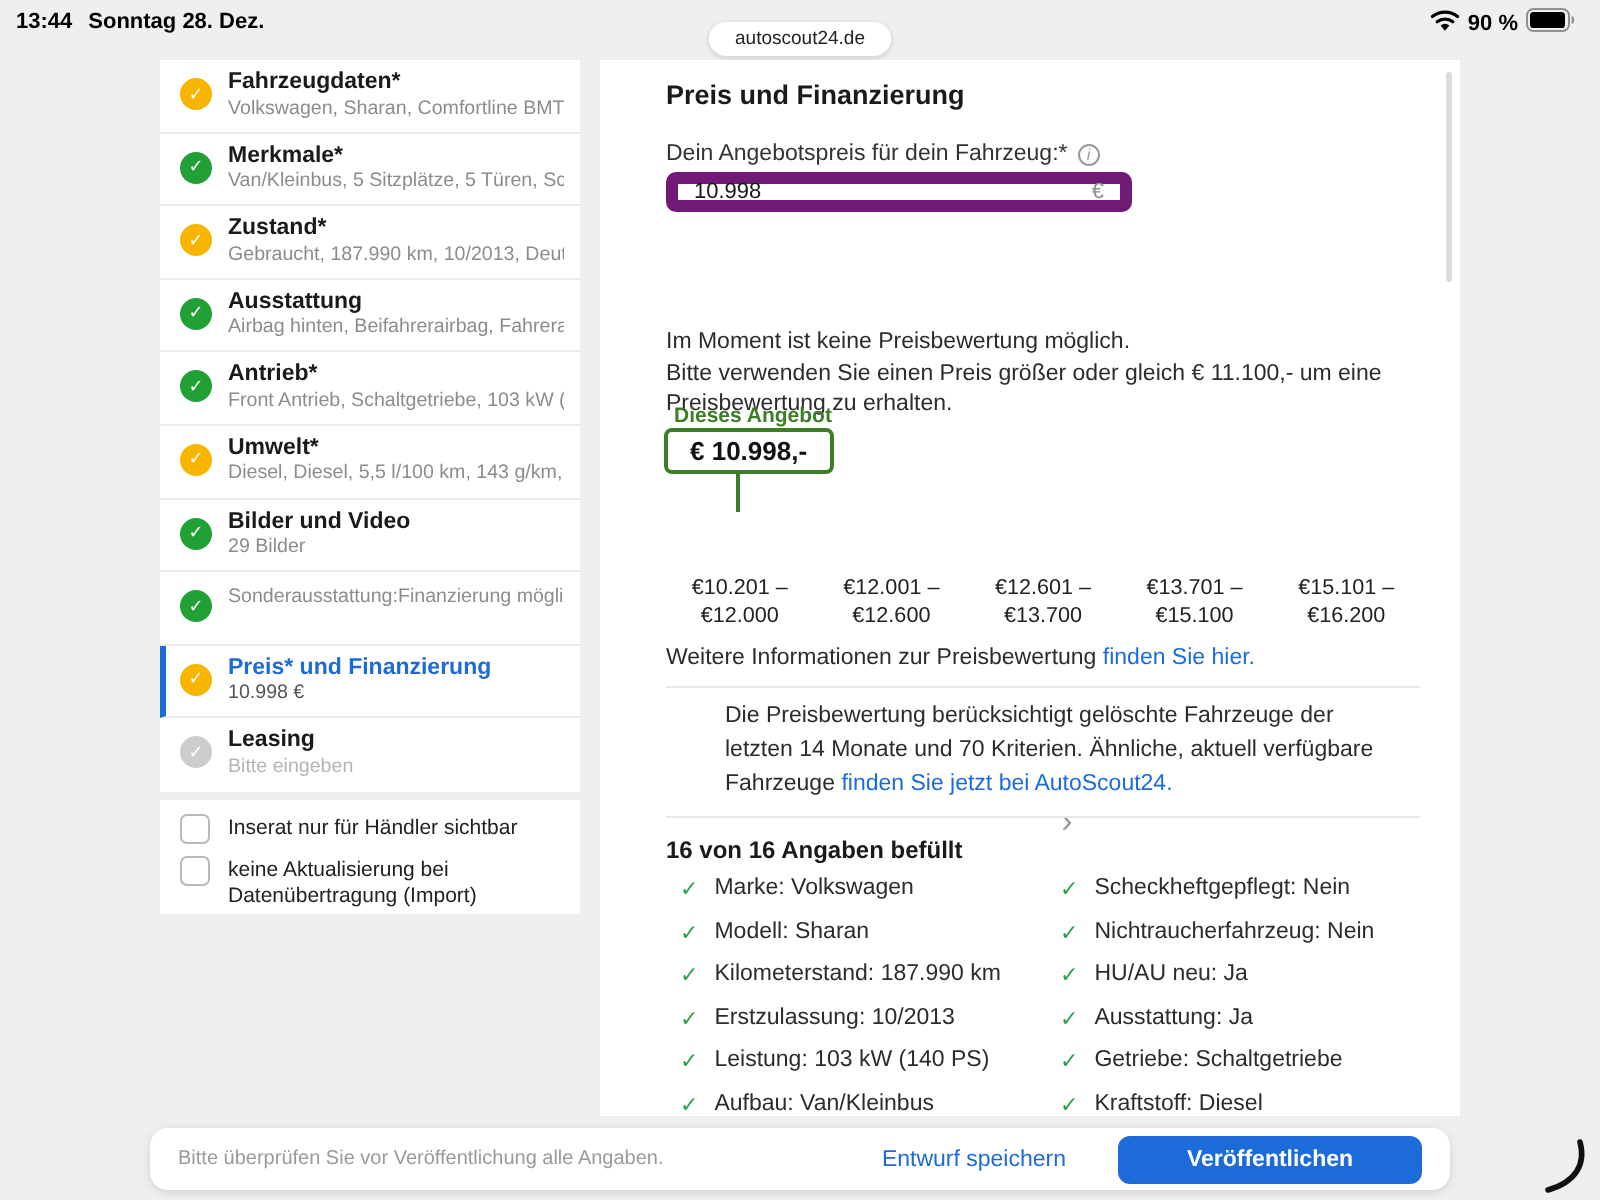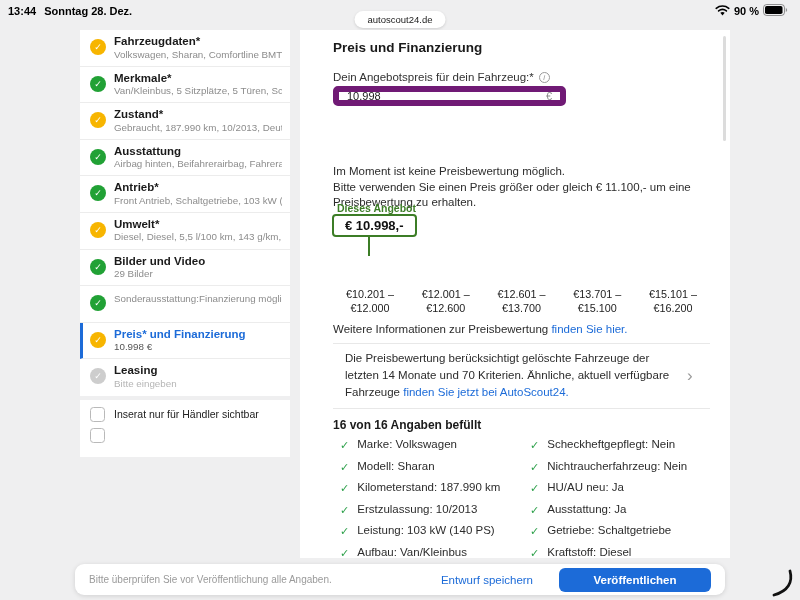--- a/index.html
+++ b/index.html
@@ -66,21 +66,21 @@
   .band-2 { background:#7ca63f; }
   .band-3 { background:#95c23e; }
   .band-4 { background:#f0a318; }
   .band-5 { background:#e2701e; }
   .ranges { position:absolute; left:33px; top:257px; width:377px; display:flex; gap:2px; }
   .range-cell { flex:1; text-align:center; font-size:10.8px; line-height:14px; color:#222; }
 
   .more-info { position:absolute; left:33px; top:293px; font-size:11.5px; color:#2c2c2c;text-align:center; }
   a.link { color:#1c6bd8; text-decoration:none; cursor:pointer; }
   .div1 { position:absolute; left:33px; top:313px; width:377px; height:1px; background:#e8e8e8; }
-  .hint-box { position:absolute; left:45px; top:320px; width:365px; display:flex; align-items:center; cursor:pointer; }
+  .hint-box { position:absolute; left:45px; top:320px; width:365px; display:flex; align-items:center; cursor:pointer;flex-direction:column; }
   .hint-text { width:330px; font-size:11.5px; line-height:17px; color:#2c2c2c; }
   .chev { color:#9a9a9a; font-size:17px; margin-left:12px; font-weight:400; }
   .div2 { position:absolute; left:33px; top:378px; width:377px; height:1px; background:#e8e8e8; }
 
   .sum-header { position:absolute; left:33px; top:388px; font-size:12px; font-weight:700; }
   .sum-cols { position:absolute; left:40px; top:408px; width:380px; display:flex; }
   .sum-col { width:190px; }
   .sum-item { display:flex; gap:8px; height:21.5px; font-size:11.5px; color:#2c2c2c; align-items:flex-start; }
   .tick { color:#2da04a; font-size:11px; font-weight:700; line-height:14px; }
 
@@ -173,20 +173,21 @@
   </div>
 </div>
 
 <div class="card chkcard">
   <div class="chk-row">
     <span class="chk-box"></span>
     <span class="chk-label">Inserat nur für Händler sichtbar</span>
   </div>
   <div class="chk-row">
     <span class="chk-box"></span>
+    <span class="chk-label">keine Aktualisierung bei Datenübertragung (Import)</span>
   </div>
 </div>
 
 <div class="card mainpanel">
   <div class="m-title">Preis und Finanzierung</div>
 
   <div class="m-label">
     <span>Dein Angebotspreis für dein Fahrzeug:*</span>
     <span class="info-i">i</span>
   </div>

